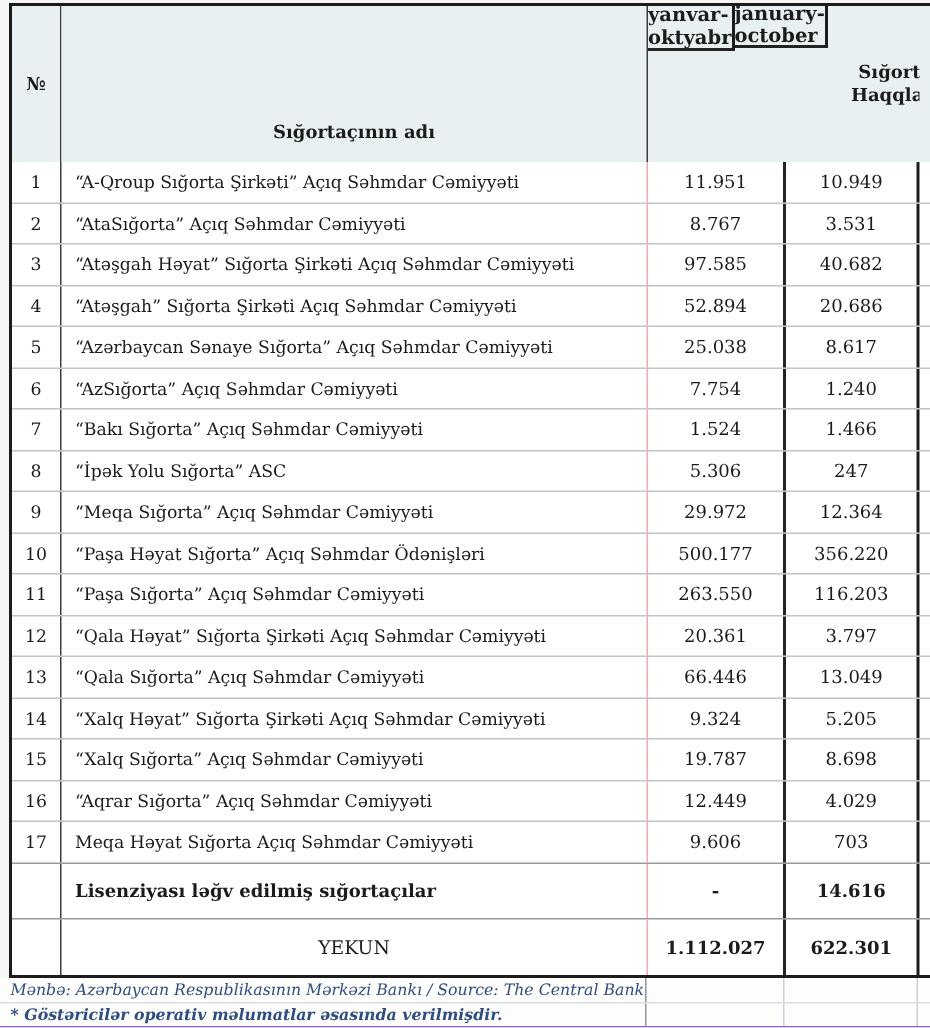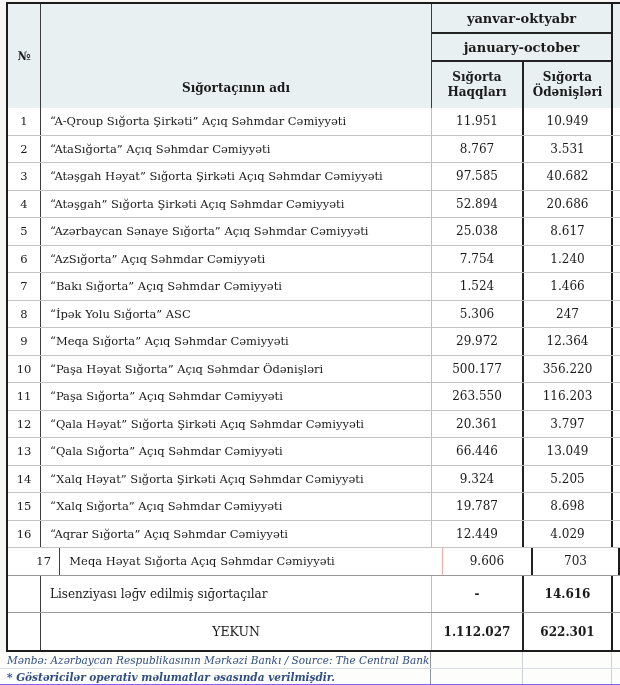--- a/index.html
+++ b/index.html
@@ -21,40 +21,40 @@
   .c.name   { width:391px; border-right:1px solid #fca5a5; justify-content:flex-start; padding-left:9px; }
   .c.v1     { width:92px;  border-right:2px solid #232323; }
   .c.v2     { width:89px;  border-right:2px solid #1c1c1c; }
   .c.sliver { flex:1; border:none; }
 
   
   .hdr { height:104px; background:#e8f0f1; }
   .hdr .c { background:#e8f0f1; font-weight:bold; }
   .hdr .c.name { border-right:1px solid #3c3c3c; justify-content:center; align-items:flex-end; padding:0 0 13px 0; font-size:12px; }
   .hdr .c.num { font-size:12px; }
-  .right-sec { width:181px; display:flex; flex-direction:column; box-sizing:border-box; }
+  .right-sec { width:181px; display:flex; flex-direction:row; box-sizing:border-box; }
   .period { box-sizing:border-box; display:flex; align-items:center; justify-content:center;
             font-weight:bold; font-size:13px; background:#e8f0f1;
             border-bottom:2px solid #232323; border-right:2px solid #1c1c1c; }
   .period.az { height:30px; }
   .period.en { height:28px; }
   .subs { flex:1; display:flex; }
   .subs .c { font-size:12px; line-height:1.25; text-align:center; white-space:pre-line; }
 
   
   .drow { height:27.5px; border-bottom:1px solid #c4c4c4; }
-  .drow:nth-last-child(1) { border-bottom:1px solid #9a9a9a;padding-left:20px; }
+  .drow:nth-last-child(1) { border-bottom:1px solid #9a9a9a; }
   .drow .c.num { font-size:11.5px; }
   .drow .c.name { font-size:11.5px; white-space:nowrap; }
   .drow .c.v1, .drow .c.v2 { font-size:12px; }
 
   
   .special { box-sizing:border-box; }
   .cancelled { height:37.5px; border-bottom:1px solid #9a9a9a; }
-  .cancelled .c.name { font-weight:normal; font-size:12px; white-space:nowrap; }
+  .cancelled .c.name { font-weight:bold; font-size:12px; white-space:nowrap; }
   .cancelled .c.v1, .cancelled .c.v2 { font-weight:bold; font-size:12px; }
   .total { height:37px; }
   .total .c.name { font-weight:normal; font-size:12.5px; justify-content:center; padding-left:0; }
   .total .c.v1, .total .c.v2 { font-weight:bold; font-size:12px; }
 
   
   .footer {
     position:absolute; left:0; top:652px; width:620px; height:33px;
     background:#fdfdfc;
   }

